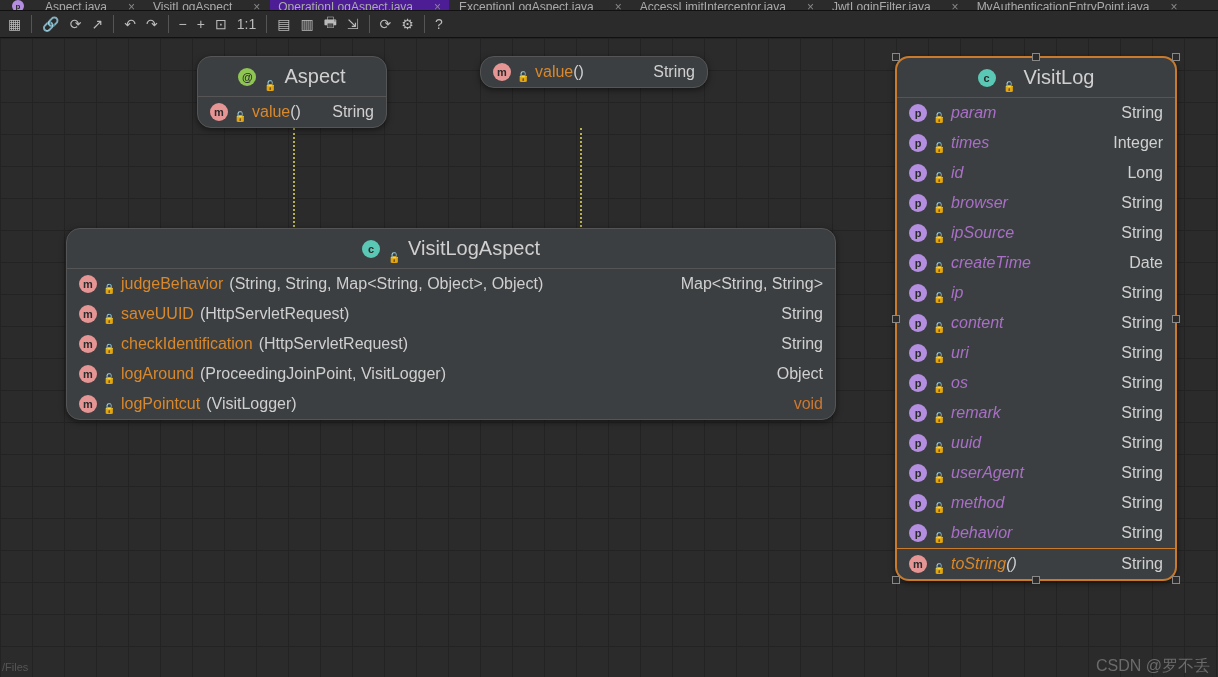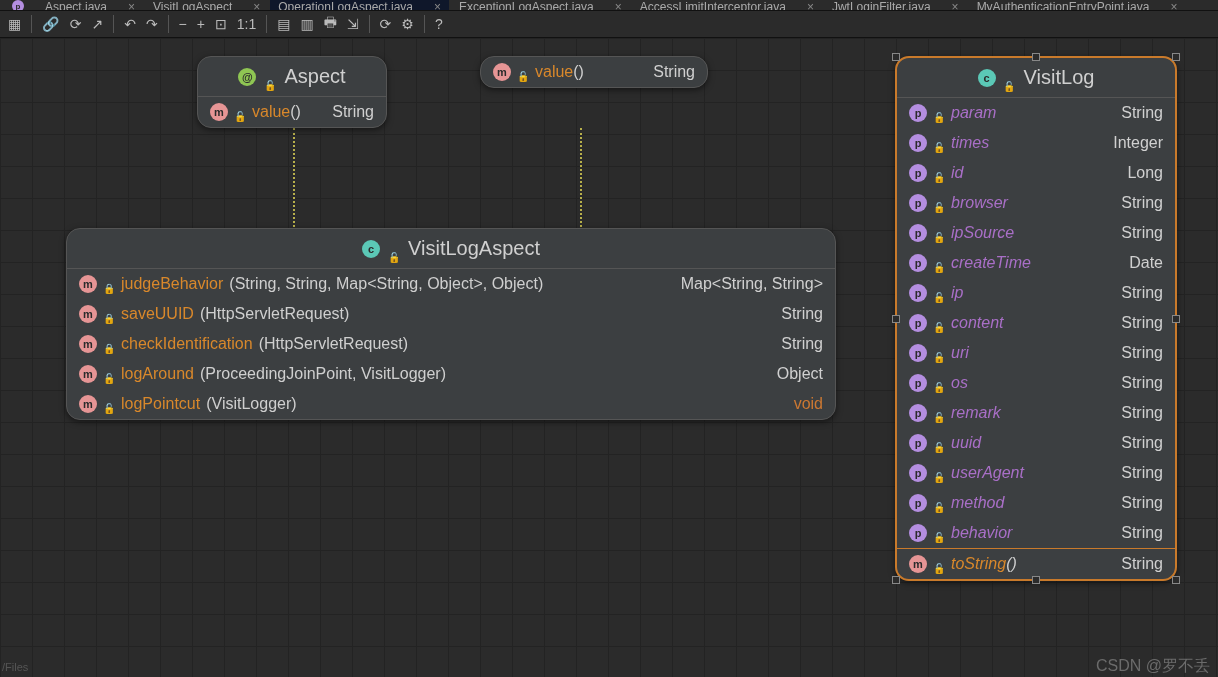--- a/index.html
+++ b/index.html
@@ -18,21 +18,21 @@
     display: flex;
     gap: 2px;
     white-space: nowrap;
     overflow: hidden;
     align-items: center;
     color: #aaa;
     font-size: 12px;
     padding-left: 4px;
   }
   .tabbar .tab { display: flex; align-items: flex-start; gap: 21px; padding: 0 8px; height: 10px; overflow: hidden; }
-  .tabbar .tab.active { background: #0f172a; }
+  .tabbar .tab.active { background: #4c1d95; }
   .tab .close { color: #888; }
   .toolbar {
     height: 28px;
     background: #2b2b2b;
     display: flex;
     align-items: center;
     gap: 10px;
     padding: 0 8px;
     border-top: 1px solid #111;
     border-bottom: 1px solid #111;

